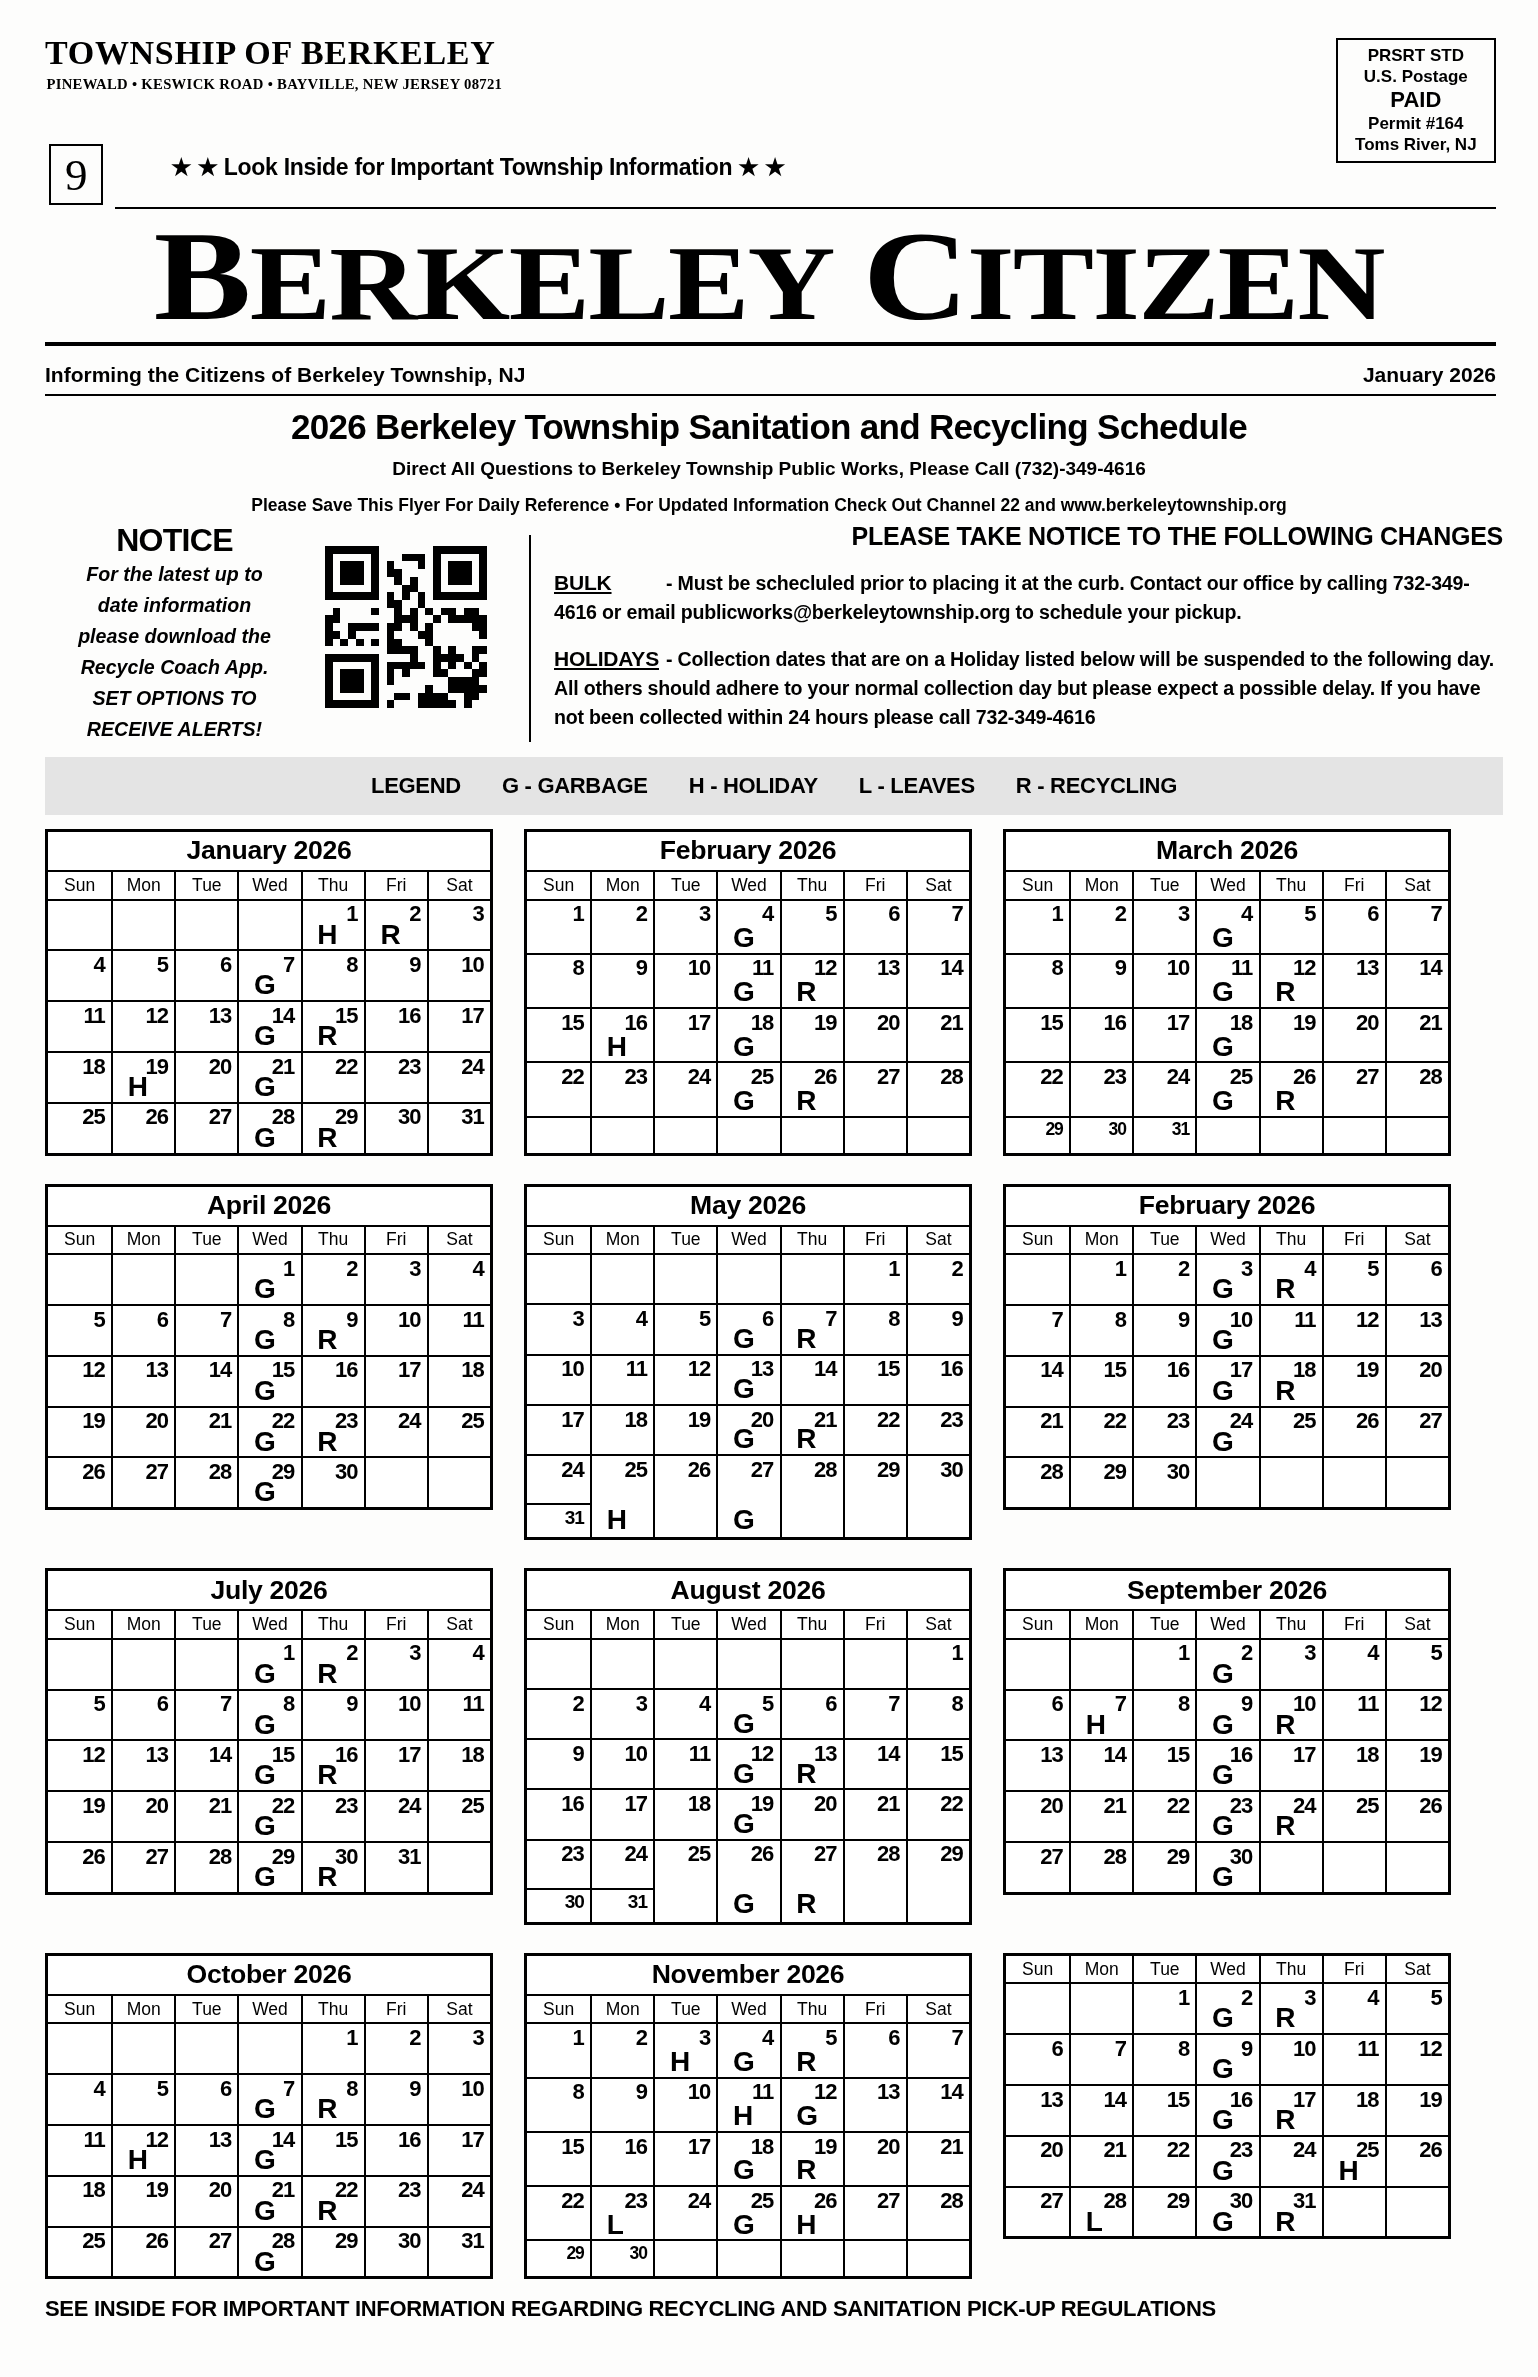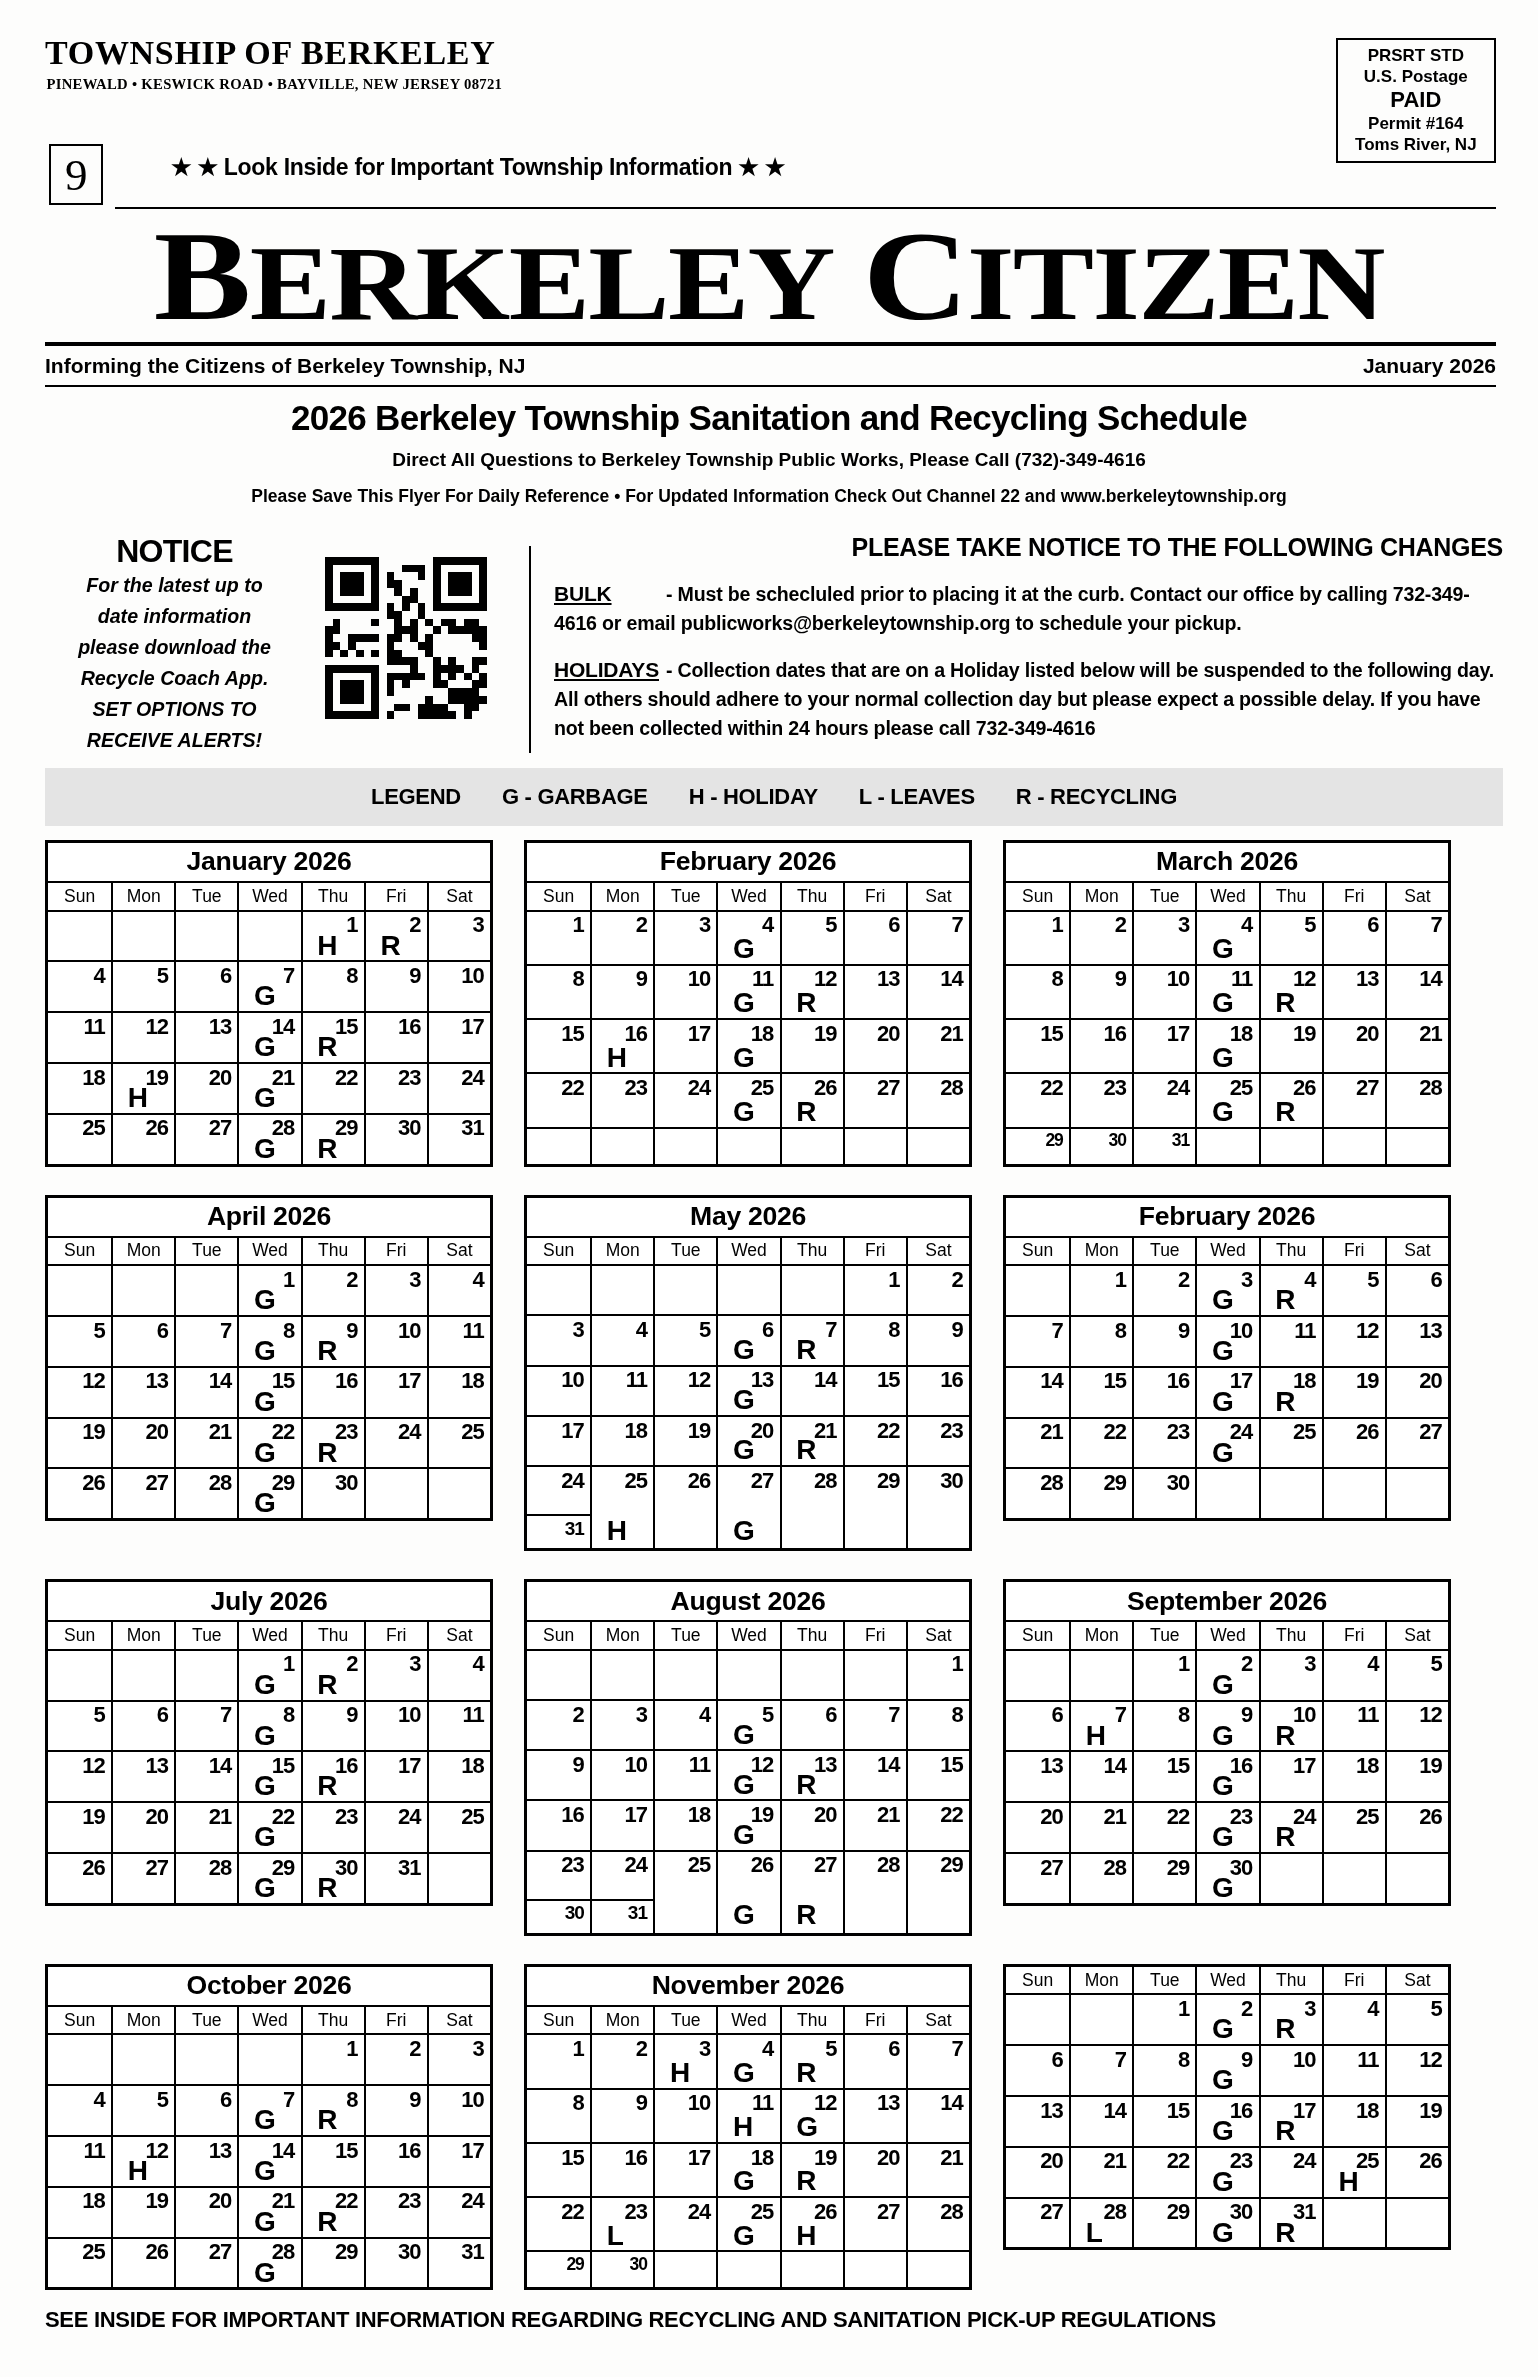--- a/index.html
+++ b/index.html
@@ -23,30 +23,30 @@
   .rule-a{position:absolute;left:70px;right:0;top:173px;border-top:2.8px solid #000;}
   
   .masthead{margin:4.2px 45px 0 45px;text-align:center;white-space:nowrap;}
   .masthead-inner{display:inline-block;transform:scaleX(1.16);transform-origin:center;
                   font-family:"Liberation Serif",serif;font-weight:bold;font-size:105px;line-height:1.0;
                   letter-spacing:-1.4px;}
   .masthead-word{display:inline-block;margin:0 12.6px;}
   .masthead-word::first-letter{font-size:1.2em;}
   .rule-b{margin:1.4px 42px 0 45px;border-top:4.9px solid #000;}
   .subrow{display:flex;justify-content:space-between;align-items:center;margin:0 42px 0 45px;
-          padding:8px 0 7px 0;font-size:21px;font-weight:bold;}
+          padding:17px 0 7px 0;font-size:21px;font-weight:bold;}
   .rule-c{margin:0 42px 0 45px;border-top:2.8px solid #000;}
   
   .tblock{text-align:center;}
   .main-title{font-size:35px;font-weight:bold;letter-spacing:-0.7px;margin-top:11.2px;}
   .questions{font-size:19px;font-weight:bold;margin-top:11.2px;}
   .dumping{font-size:28px;font-weight:bold;margin-top:14px;letter-spacing:-0.3px;}
   .saveline{font-size:17.5px;font-weight:bold;margin-top:15.4px;}
   
-  .notice{position:relative;height:222px;margin:26px 35px 0 45px;}
+  .notice{position:relative;height:222px;margin:6px 35px 0 45px;}
   .notice-left{position:absolute;left:0;top:0;width:259px;text-align:center;}
   .notice-title{font-size:32px;font-weight:bold;letter-spacing:-0.7px;}
   .notice-line{font-size:19.6px;font-weight:bold;font-style:italic;line-height:31px;}
   .qr{position:absolute;left:280px;top:24px;width:162px;height:162px;}
   .vdiv{position:absolute;left:484px;top:12.6px;width:2.1px;height:207px;background:#000;}
   .notice-right{position:absolute;left:509px;right:0;top:0;}
   .changes-head{text-align:right;font-size:25px;font-weight:bold;letter-spacing:-0.3px;}
   .npara{font-size:19.6px;font-weight:bold;line-height:29px;margin-top:17px;letter-spacing:-0.2px;}
   .npara .lbl{font-size:21px;text-decoration:underline;}
   .lbl-bulk{display:inline-block;width:112px;}

